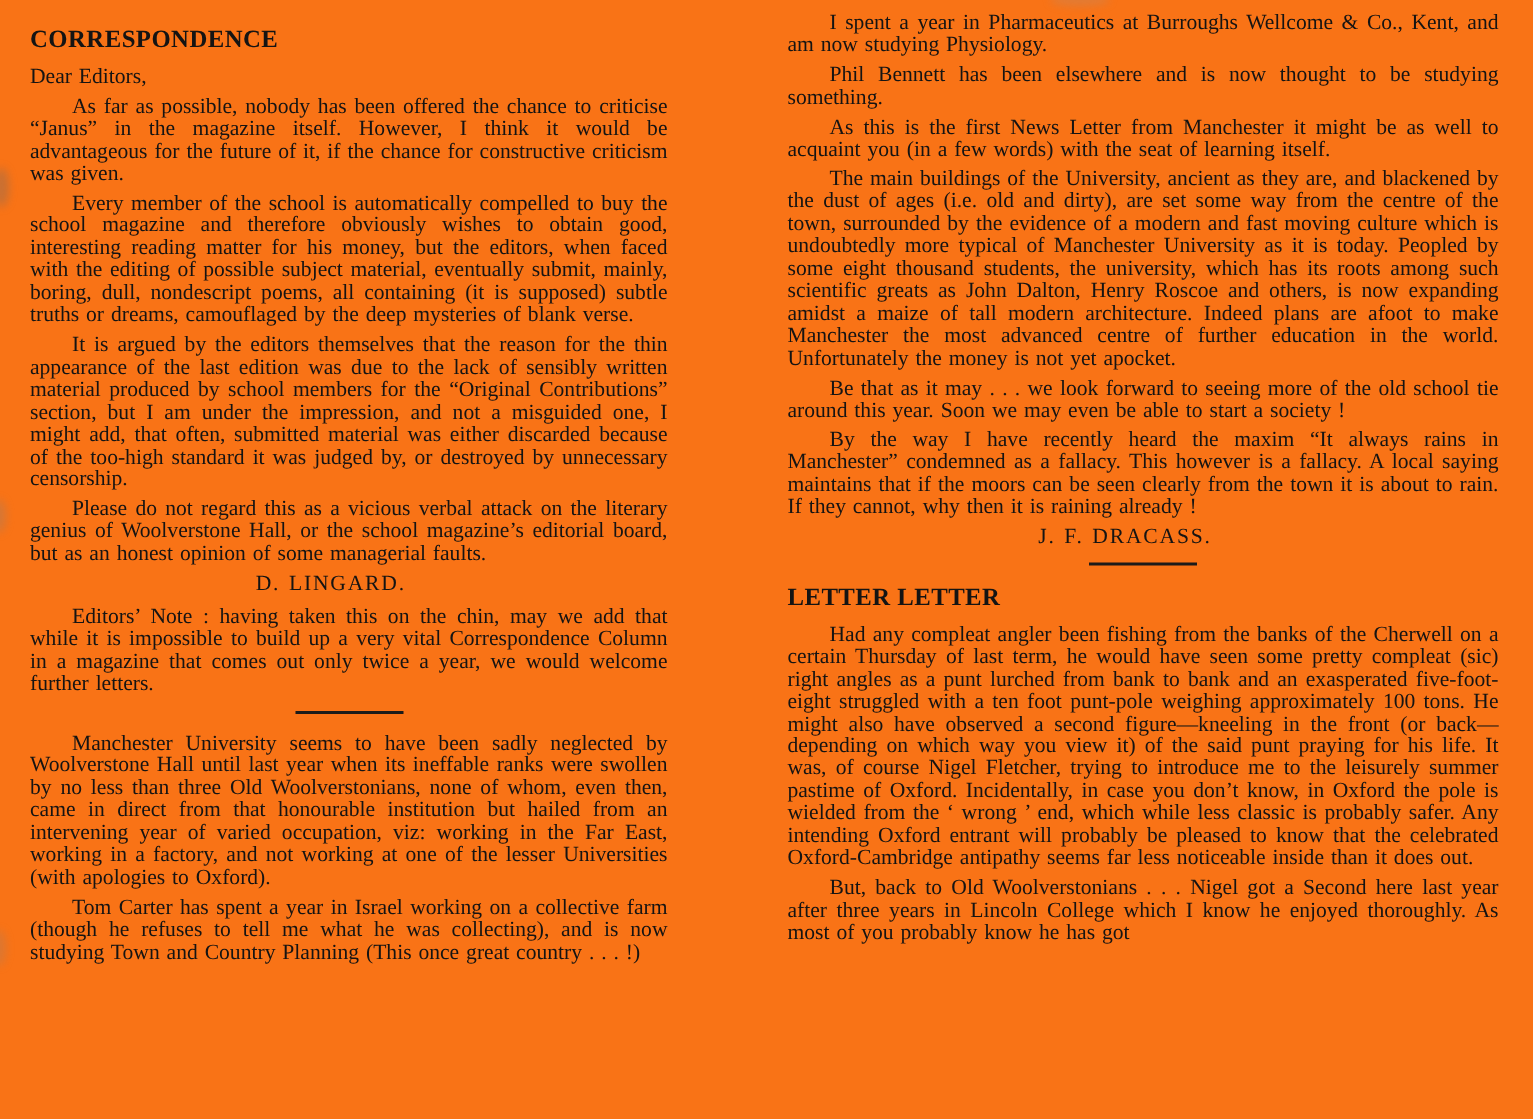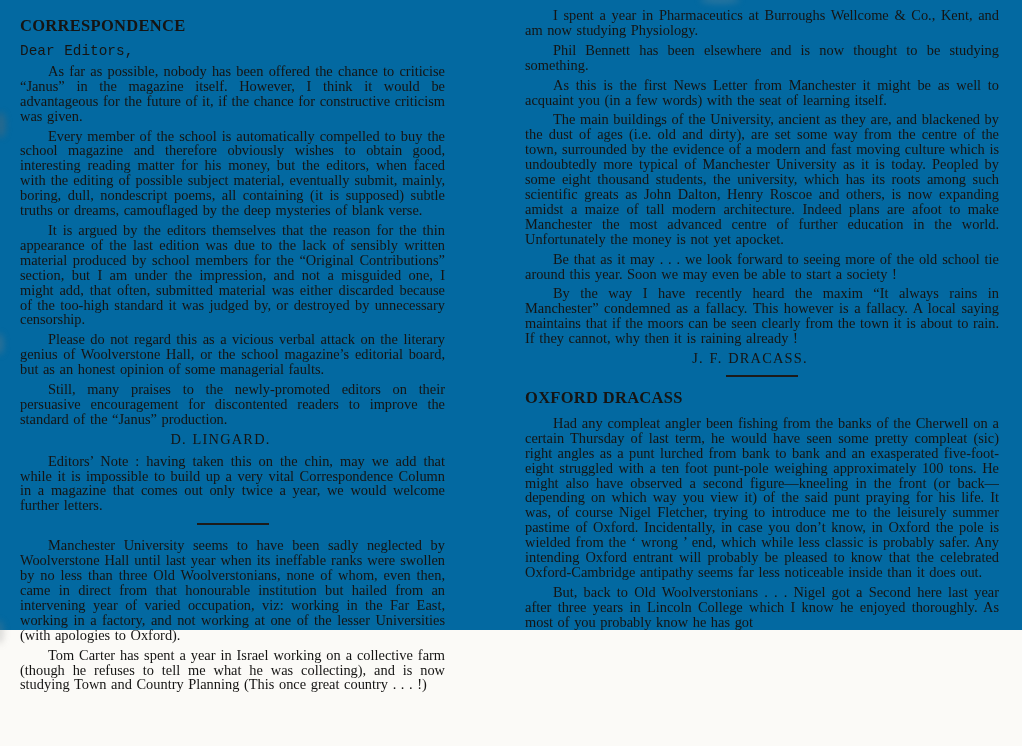--- a/index.html
+++ b/index.html
@@ -5,22 +5,22 @@
   * { margin: 0; padding: 0; box-sizing: border-box; }
   html, body {
     width: 1022px; height: 746px;
     overflow: hidden;
     background: #fbfaf7;
     font-family: "Liberation Serif", serif;
     color: #151413;
   }
   .page {
     position: relative;
-    width: 1022px; height: 630px;
-    background: #0369a1;
+    width: 1022px; height: 746px;
+    background: #f97316;
   }
   
   .smudge {
     position: absolute;
     border-radius: 50%;
     filter: blur(3px);
     pointer-events: none;
   }
   .smudge-1 { left: -4px; top: 112px; width: 10px; height: 26px; background: rgba(105,105,105,.35); }
   .smudge-2 { left: -5px; top: 333px; width: 9px; height: 22px; background: rgba(130,130,130,.30); }
@@ -42,21 +42,21 @@
     text-indent: 0;
     margin: 0 0 8px 0;
   }
   p {
     font-size: 14.4px;
     line-height: 14.9px;
     text-indent: 28px;
     margin: 0 0 5px 0;
     word-spacing: 1px;
   }
-  p.no-indent { text-indent: 0; font-family: Liberation Mono, monospace; }
+  p.no-indent { text-indent: 0; }
   p.signature {
     text-align: center;
     text-indent: 0;
     padding-right: 24px;
     letter-spacing: 1.2px;
     margin: 0 0 7px 0;
   }
   .divider {
     width: 72px;
     height: 0;
@@ -76,21 +76,20 @@
   <div class="smudge smudge-4"></div>
 
   <div class="col col-left">
     <section>
       <h2 class="heading">CORRESPONDENCE</h2>
       <p class="no-indent">Dear Editors,</p>
       <p>As far as possible, nobody has been offered the chance to criticise “Janus” in the magazine itself. However, I think it would be advantageous for the future of it, if the chance for constructive criticism was given.</p>
       <p>Every member of the school is automatically compelled to buy the school magazine and therefore obviously wishes to obtain good, interesting reading matter for his money, but the editors, when faced with the editing of possible subject material, eventually submit, mainly, boring, dull, nondescript poems, all containing (it is supposed) subtle truths or dreams, camouflaged by the deep mysteries of blank verse.</p>
       <p>It is argued by the editors themselves that the reason for the thin appearance of the last edition was due to the lack of sensibly written material produced by school members for the “Original Contributions” section, but I am under the impression, and not a misguided one, I might add, that often, submitted material was either discarded because of the too-high standard it was judged by, or destroyed by unnecessary censorship.</p>
       <p>Please do not regard this as a vicious verbal attack on the literary genius of Woolverstone Hall, or the school magazine’s editorial board, but as an honest opinion of some managerial faults.</p>
-      <p>Still, many praises to the newly-promoted editors on their persuasive encouragement for discontented readers to improve the standard of the “Janus” production.</p>
       <p class="signature">D. LINGARD.</p>
       <p>Editors’ Note : having taken this on the chin, may we add that while it is impossible to build up a very vital Correspondence Column in a magazine that comes out only twice a year, we would welcome further letters.</p>
       <div class="divider"></div>
     </section>
 
     <section>
       <p>Manchester University seems to have been sadly neglected by Woolverstone Hall until last year when its ineffable ranks were swollen by no less than three Old Woolverstonians, none of whom, even then, came in direct from that honourable institution but hailed from an intervening year of varied occupation, viz: working in the Far East, working in a factory, and not working at one of the lesser Universities (with apologies to Oxford).</p>
       <p>Tom Carter has spent a year in Israel working on a collective farm (though he refuses to tell me what he was collecting), and is now studying Town and Country Planning (This once great country . . . !)</p>
     </section>
   </div>
@@ -101,19 +100,19 @@
       <p>Phil Bennett has been elsewhere and is now thought to be studying something.</p>
       <p>As this is the first News Letter from Manchester it might be as well to acquaint you (in a few words) with the seat of learning itself.</p>
       <p>The main buildings of the University, ancient as they are, and blackened by the dust of ages (i.e. old and dirty), are set some way from the centre of the town, surrounded by the evidence of a modern and fast moving culture which is undoubtedly more typical of Manchester University as it is today. Peopled by some eight thousand students, the university, which has its roots among such scientific greats as John Dalton, Henry Roscoe and others, is now expanding amidst a maize of tall modern architecture. Indeed plans are afoot to make Manchester the most advanced centre of further education in the world. Unfortunately the money is not yet apocket.</p>
       <p>Be that as it may . . . we look forward to seeing more of the old school tie around this year. Soon we may even be able to start a society !</p>
       <p>By the way I have recently heard the maxim “It always rains in Manchester” condemned as a fallacy. This however is a fallacy. A local saying maintains that if the moors can be seen clearly from the town it is about to rain. If they cannot, why then it is raining already !</p>
       <p class="signature">J. F. DRACASS.</p>
       <div class="divider"></div>
     </section>
 
     <section>
-      <h2 class="heading">OXFORD DRACASS</h2>
+      <h2 class="heading">LETTER LETTER</h2>
       <p>Had any compleat angler been fishing from the banks of the Cherwell on a certain Thursday of last term, he would have seen some pretty compleat (sic) right angles as a punt lurched from bank to bank and an exasperated five-foot-eight struggled with a ten foot punt-pole weighing approximately 100 tons. He might also have observed a second figure—kneeling in the front (or back—depending on which way you view it) of the said punt praying for his life. It was, of course Nigel Fletcher, trying to introduce me to the leisurely summer pastime of Oxford. Incidentally, in case you don’t know, in Oxford the pole is wielded from the ‘ wrong ’ end, which while less classic is probably safer. Any intending Oxford entrant will probably be pleased to know that the celebrated Oxford-Cambridge antipathy seems far less noticeable inside than it does out.</p>
       <p>But, back to Old Woolverstonians . . . Nigel got a Second here last year after three years in Lincoln College which I know he enjoyed thoroughly. As most of you probably know he has got</p>
     </section>
   </div>
 
 </div>
 
 </body></html>

